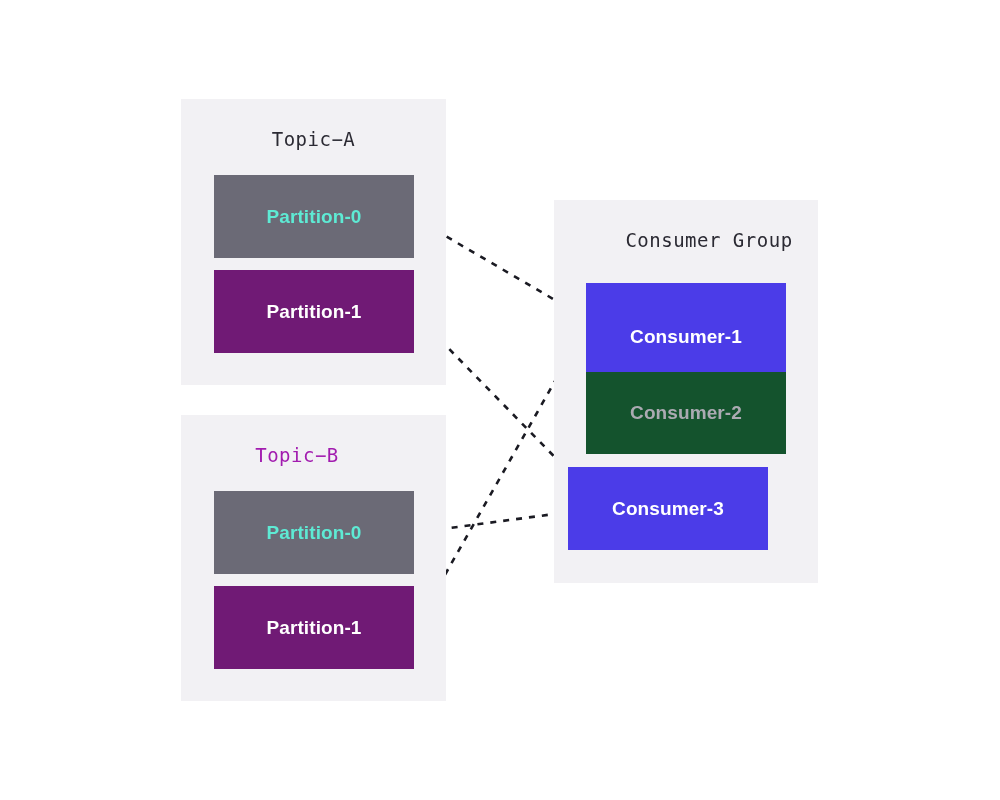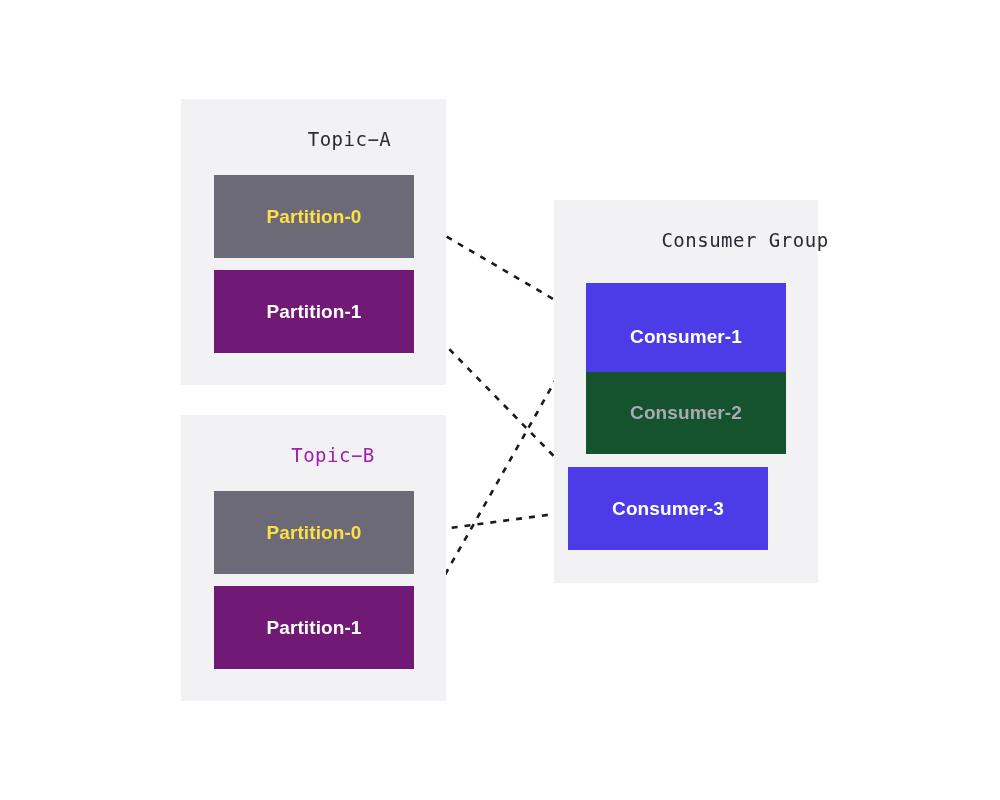--- a/index.html
+++ b/index.html
@@ -28,33 +28,32 @@
   .group-title {
     position: absolute;
     left: 0;
     width: 100%;
     text-align: center;
     font-family: "DejaVu Sans Mono", "Liberation Mono", monospace;
     font-size: 19px;
     color: #2b2a33;
     letter-spacing: 0.5px;
     white-space: nowrap;
-    margin-left: 36px;
   }
   .node {
     position: absolute;
     box-sizing: border-box;
     display: flex;
     align-items: center;
     justify-content: center;
     font-size: 19px;
     font-weight: bold;
     letter-spacing: 0.1px;
   }
-  .partition-0 { background: #6b6a76; color: #fde047; }
+  .partition-0 { background: #6b6a76; color: #5eead4; }
   .partition-1 { background: #701a75; color: #ffffff; }
   .consumer-active { background: #4b3ce8; color: #ffffff; }
   .consumer-idle { background: #14532d; color: #abaab2; }
   #edges {
     position: absolute;
     top: 0; left: 0;
     width: 1000px;
     height: 800px;
     pointer-events: none;
   }

